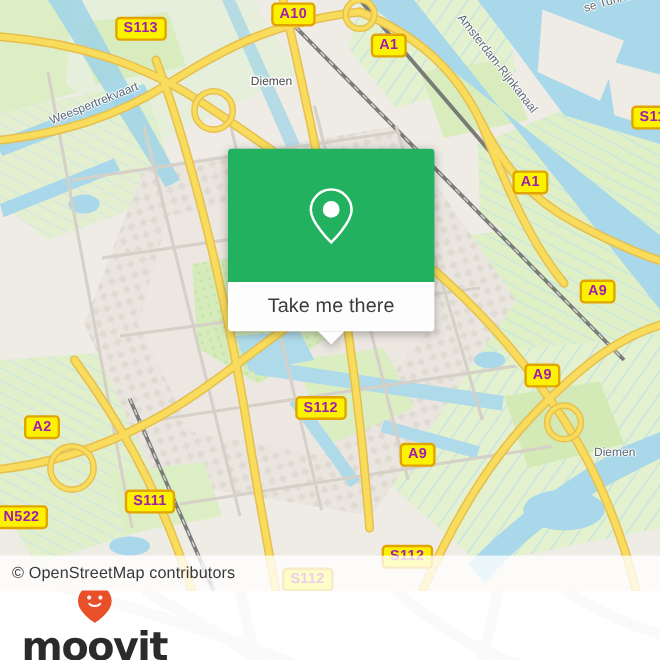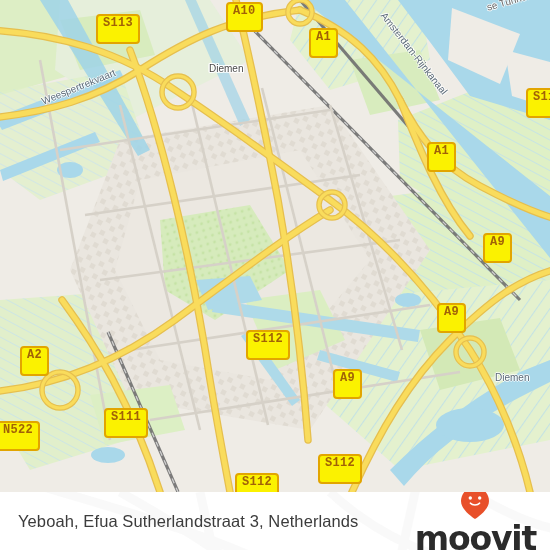--- a/index.html
+++ b/index.html
@@ -16,27 +16,27 @@
     background:#eeeae3;
   }
   .map-svg{position:absolute;left:0;top:0;width:550px;height:492px;display:block;}
 
   
   .shield{
     position:absolute;
     background:#fbf200;
     border:2px solid #e2a500;
     border-radius:4px;
-    color:#a16207;
+    color:#a21caf;
     font-size:12px;
     font-weight:bold;
     letter-spacing:.3px;
-    padding:1px 5px 12px 5px;
+    padding:1px 5px 2px 5px;
     line-height:13px;
-    font-family:Liberation Mono, monospace;
+    font-family:Liberation Sans, sans-serif;
     white-space:nowrap;
     box-sizing:border-box;
   }
   .place-label{
     position:absolute;
     color:#4a4a4a;
     font-size:10px;
     white-space:nowrap;
     text-shadow:
        1.2px 0 0 rgba(255,255,255,.92),-1.2px 0 0 rgba(255,255,255,.92),
@@ -277,36 +277,50 @@
     </div>
 
     <div class="place-label" style="left:209px;top:63px;">Diemen</div>
 
     <div class="water-label" style="left:42px;top:96px;transform:rotate(-22deg);transform-origin:left center;">Weespertrekvaart</div>
     <div class="water-label" style="left:383px;top:8px;transform:rotate(52deg);transform-origin:left center;">Amsterdam-Rijnkanaal</div>
     <div class="water-label" style="left:495px;top:372px;">Diemen</div>
 
     <div class="road-label" style="left:487px;top:2px;transform:rotate(-16deg);transform-origin:left center;">se Tunnel</div>
 
-
+    <div class="popup">
+      <div class="popup-top">
+        <svg class="popup-pin" viewBox="0 0 42 50">
+          <path d="M21 3 C11.6 3 4 10.6 4 20 C4 30.5 21 47 21 47 C21 47 38 30.5 38 20 C38 10.6 30.4 3 21 3 Z" fill="none" stroke="#ffffff" stroke-width="2.1"></path>
+          <circle cx="21" cy="19.5" r="7" fill="#ffffff"></circle>
+        </svg>
+      </div>
+      <div class="popup-bottom">
+        <span class="popup-label">Take me there</span>
+        <span class="popup-tail"></span>
+      </div>
+    </div>
+
+    <div class="attrib">
+      <span class="attrib-text">© OpenStreetMap contributors</span>
+    </div>
   </div>
 
   <div class="footer">
     <svg class="footer-wm" viewBox="0 0 550 550" preserveAspectRatio="none">
       <g stroke="#9a9a9a" stroke-width="9" fill="none">
         <path d="M-10,470 C80,500 170,520 260,560"></path>
         <path d="M120,492 C170,520 210,545 250,575"></path>
         <path d="M330,492 C360,520 400,545 450,560"></path>
         <path d="M470,492 C500,510 530,525 560,530"></path>
         <path d="M200,492 L215,560"></path>
         <path d="M420,470 L400,560"></path>
       </g>
     </svg>
     <div class="footer-row">
-      <span class="footer-address">Yeboah, Efua Sutherlandstraat 3, Netherlands</span>
       <span class="brand">
         <svg class="brand-pin" viewBox="0 0 30 34">
           <path d="M15 1 C7.3 1 1 7.3 1 15 C1 24.5 15 33 15 33 C15 33 29 24.5 29 15 C29 7.3 22.7 1 15 1 Z" fill="#e8502a"></path>
           <circle cx="10.3" cy="12" r="1.7" fill="#ffffff"></circle>
           <circle cx="19.7" cy="12" r="1.7" fill="#ffffff"></circle>
           <path d="M10.5 17.2 C12.4 19.6 17.6 19.6 19.5 17.2" fill="none" stroke="#ffffff" stroke-width="1.7" stroke-linecap="round"></path>
         </svg>
         <span class="brand-name">moovit</span>
       </span>
     </div>

